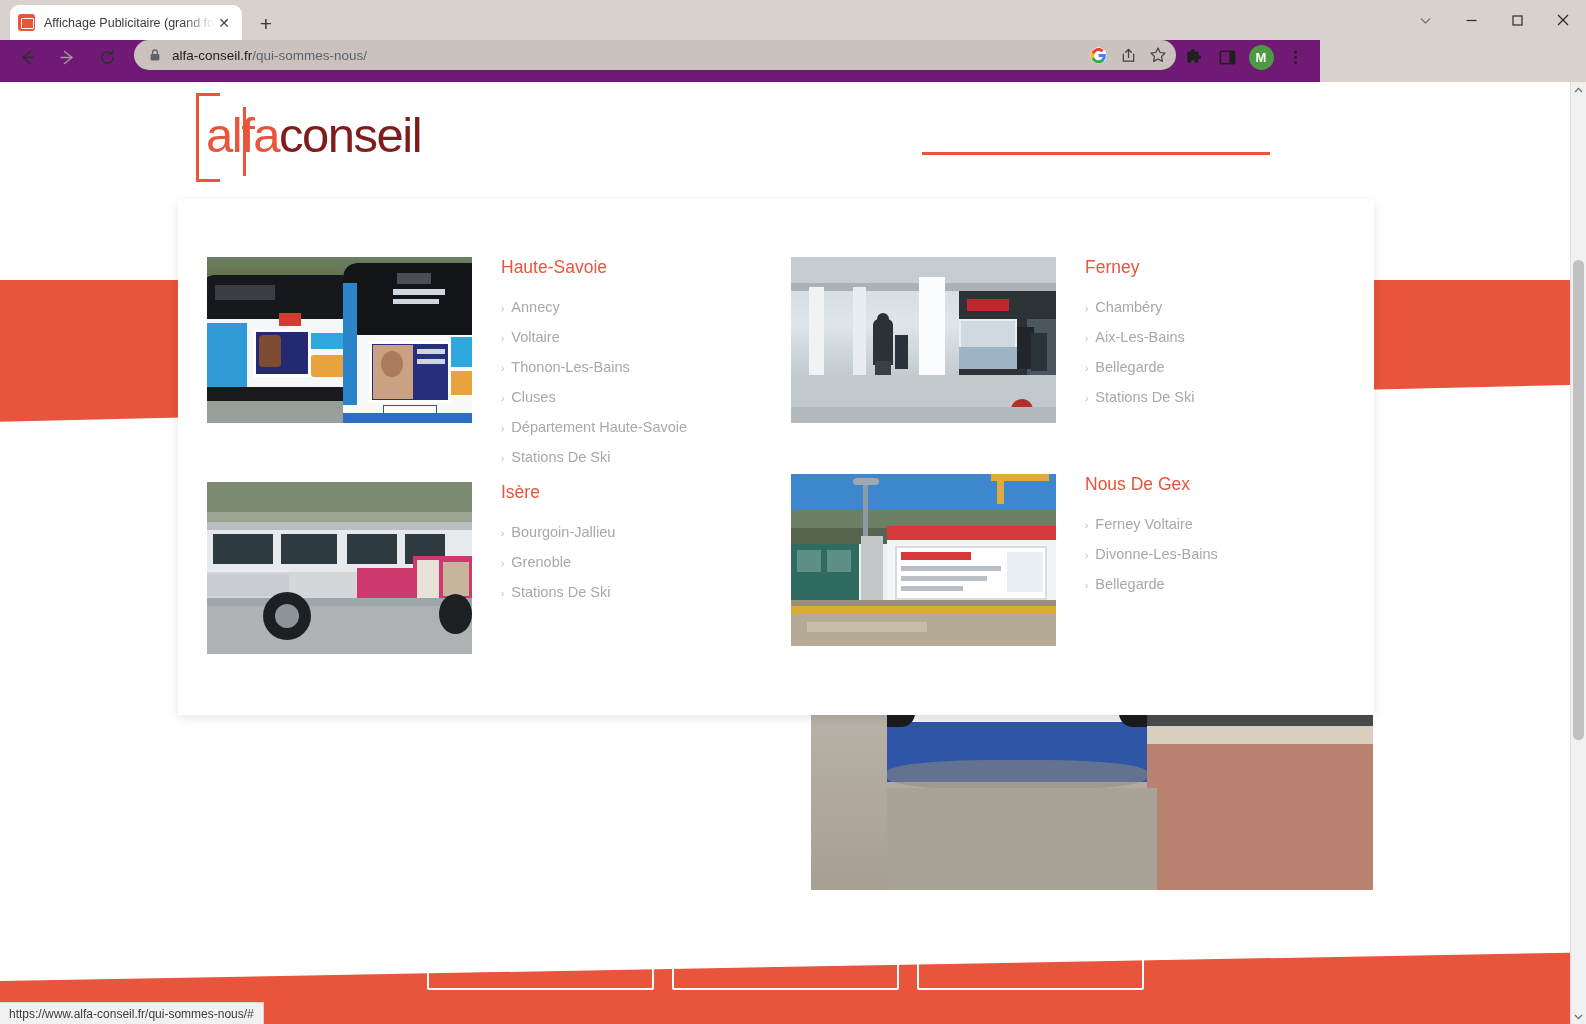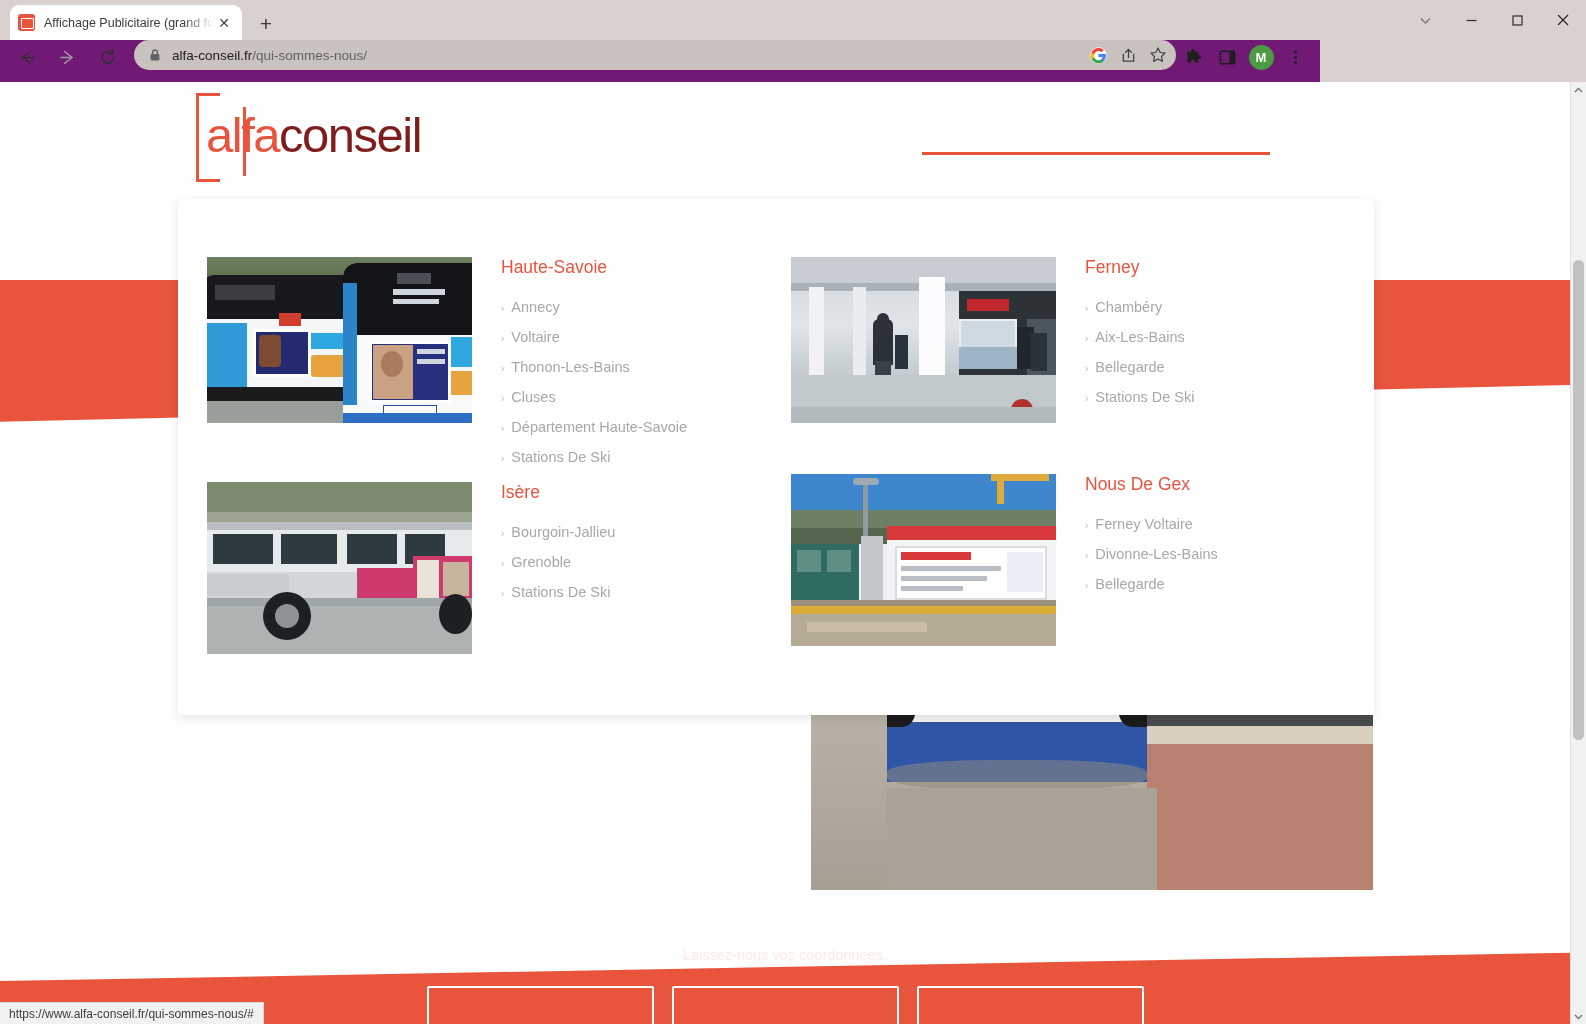--- a/index.html
+++ b/index.html
@@ -509,21 +509,20 @@
       <div class="sh" style="left:528px;top:0;width:34px;height:86px;background:#4a5b78;"></div>
       <div class="sh" style="left:336px;top:108px;width:226px;height:42px;background:#494b4d;"></div>
       <div class="sh" style="left:336px;top:144px;width:226px;height:24px;background:#d8cfbe;"></div>
       <div class="sh" style="left:336px;top:162px;width:226px;height:146px;background:#b9816f;"></div>
       <div class="sh" style="left:76px;top:206px;width:270px;height:102px;background:#a9a296;"></div>
     </div>
 
     <div class="cta">
       <div class="cta-title">Vous souhaitez être contacté ?</div>
       <div class="cta-sub">
-        <div>Laissez-nous vos coordonnées.</div>
       </div>
       <div class="cta-form">
         <input class="cta-input" type="text" style="">
         <input class="cta-input" type="text" style="">
         <input class="cta-input" type="text" style="">
       </div>
     </div>
 
     <div class="site-header">
       <div class="logo">

